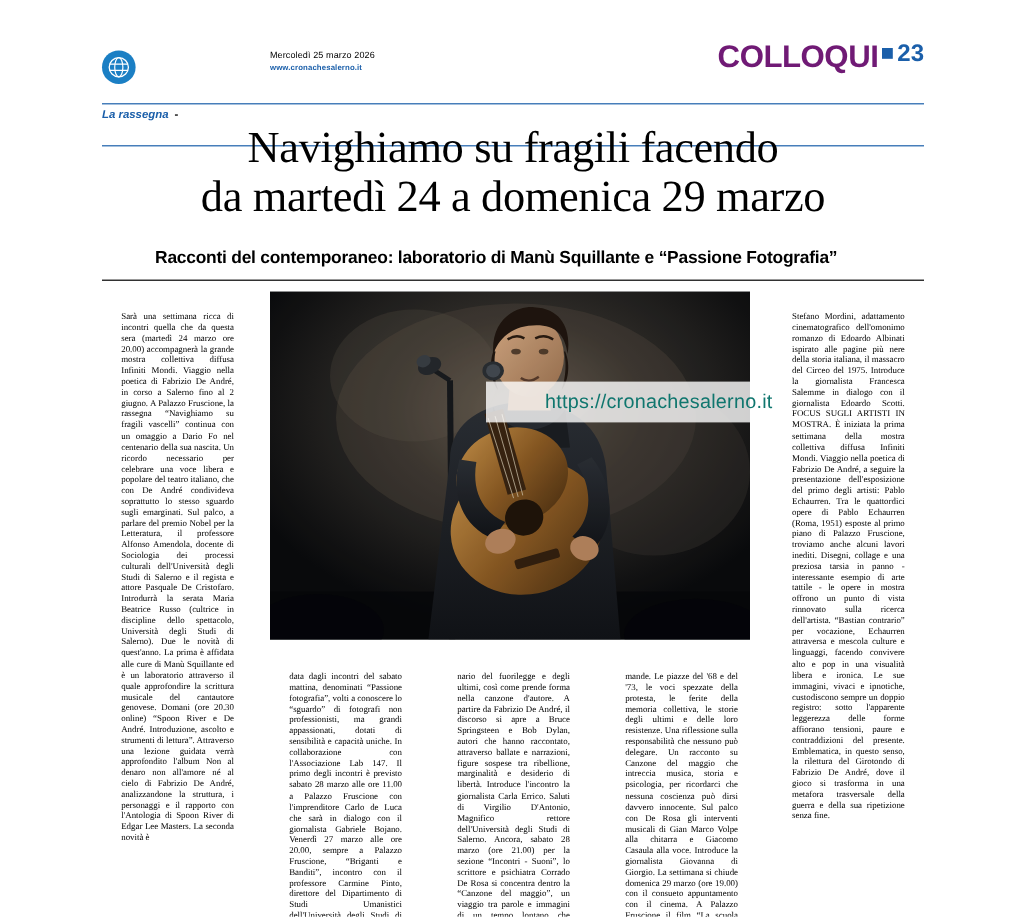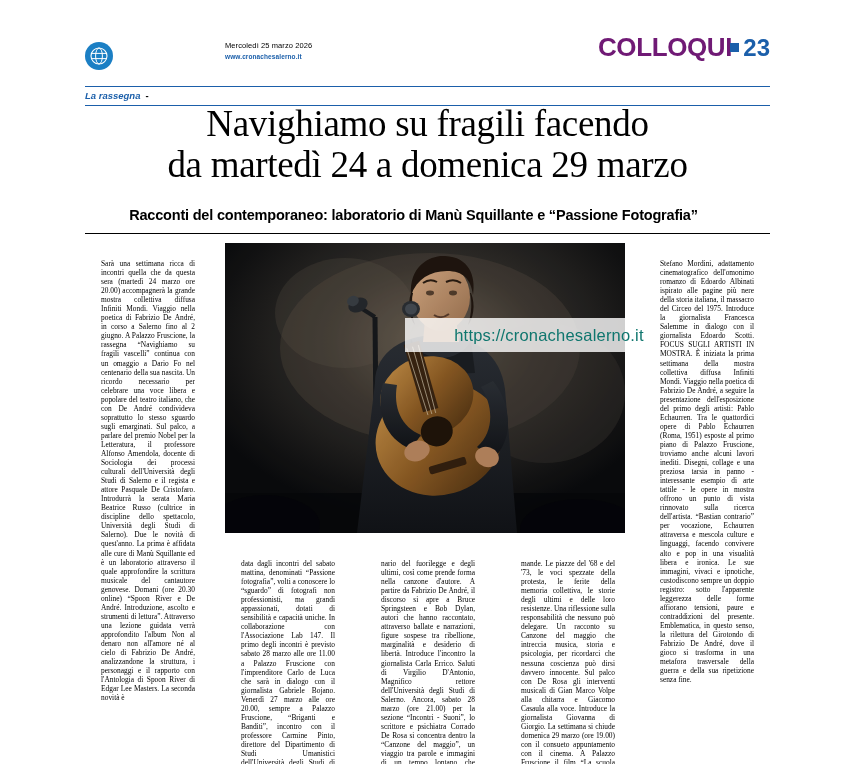--- a/index.html
+++ b/index.html
@@ -84,34 +84,34 @@
   }
   .page-square {
     width: 9px;
     height: 9px;
     background: #1b5faa;
     display: inline-block;
     margin-bottom: 2px;
   }
   .page-number {
     font-family: "Liberation Sans", sans-serif;
-    font-size: 24px;
+    font-size: 20px;
     font-weight: bold;
     color: #1b5faa;
   }
 
   
   .kicker {
     position: absolute;
     left: 85px;
     top: 86px;
     width: 685px;
     border-top: 1px solid #1b5faa;
     border-bottom: 1px solid #1b5faa;
-    padding: 3px 0 4px 0;
+    padding: 3px 0 20px 0;
     display: flex;
     align-items: baseline;
     gap: 5px;
   }
   .kicker-label {
     font-family: "Liberation Sans", sans-serif;
     font-size: 9.5px;
     font-weight: bold;
     font-style: italic;
     color: #1b5faa;

